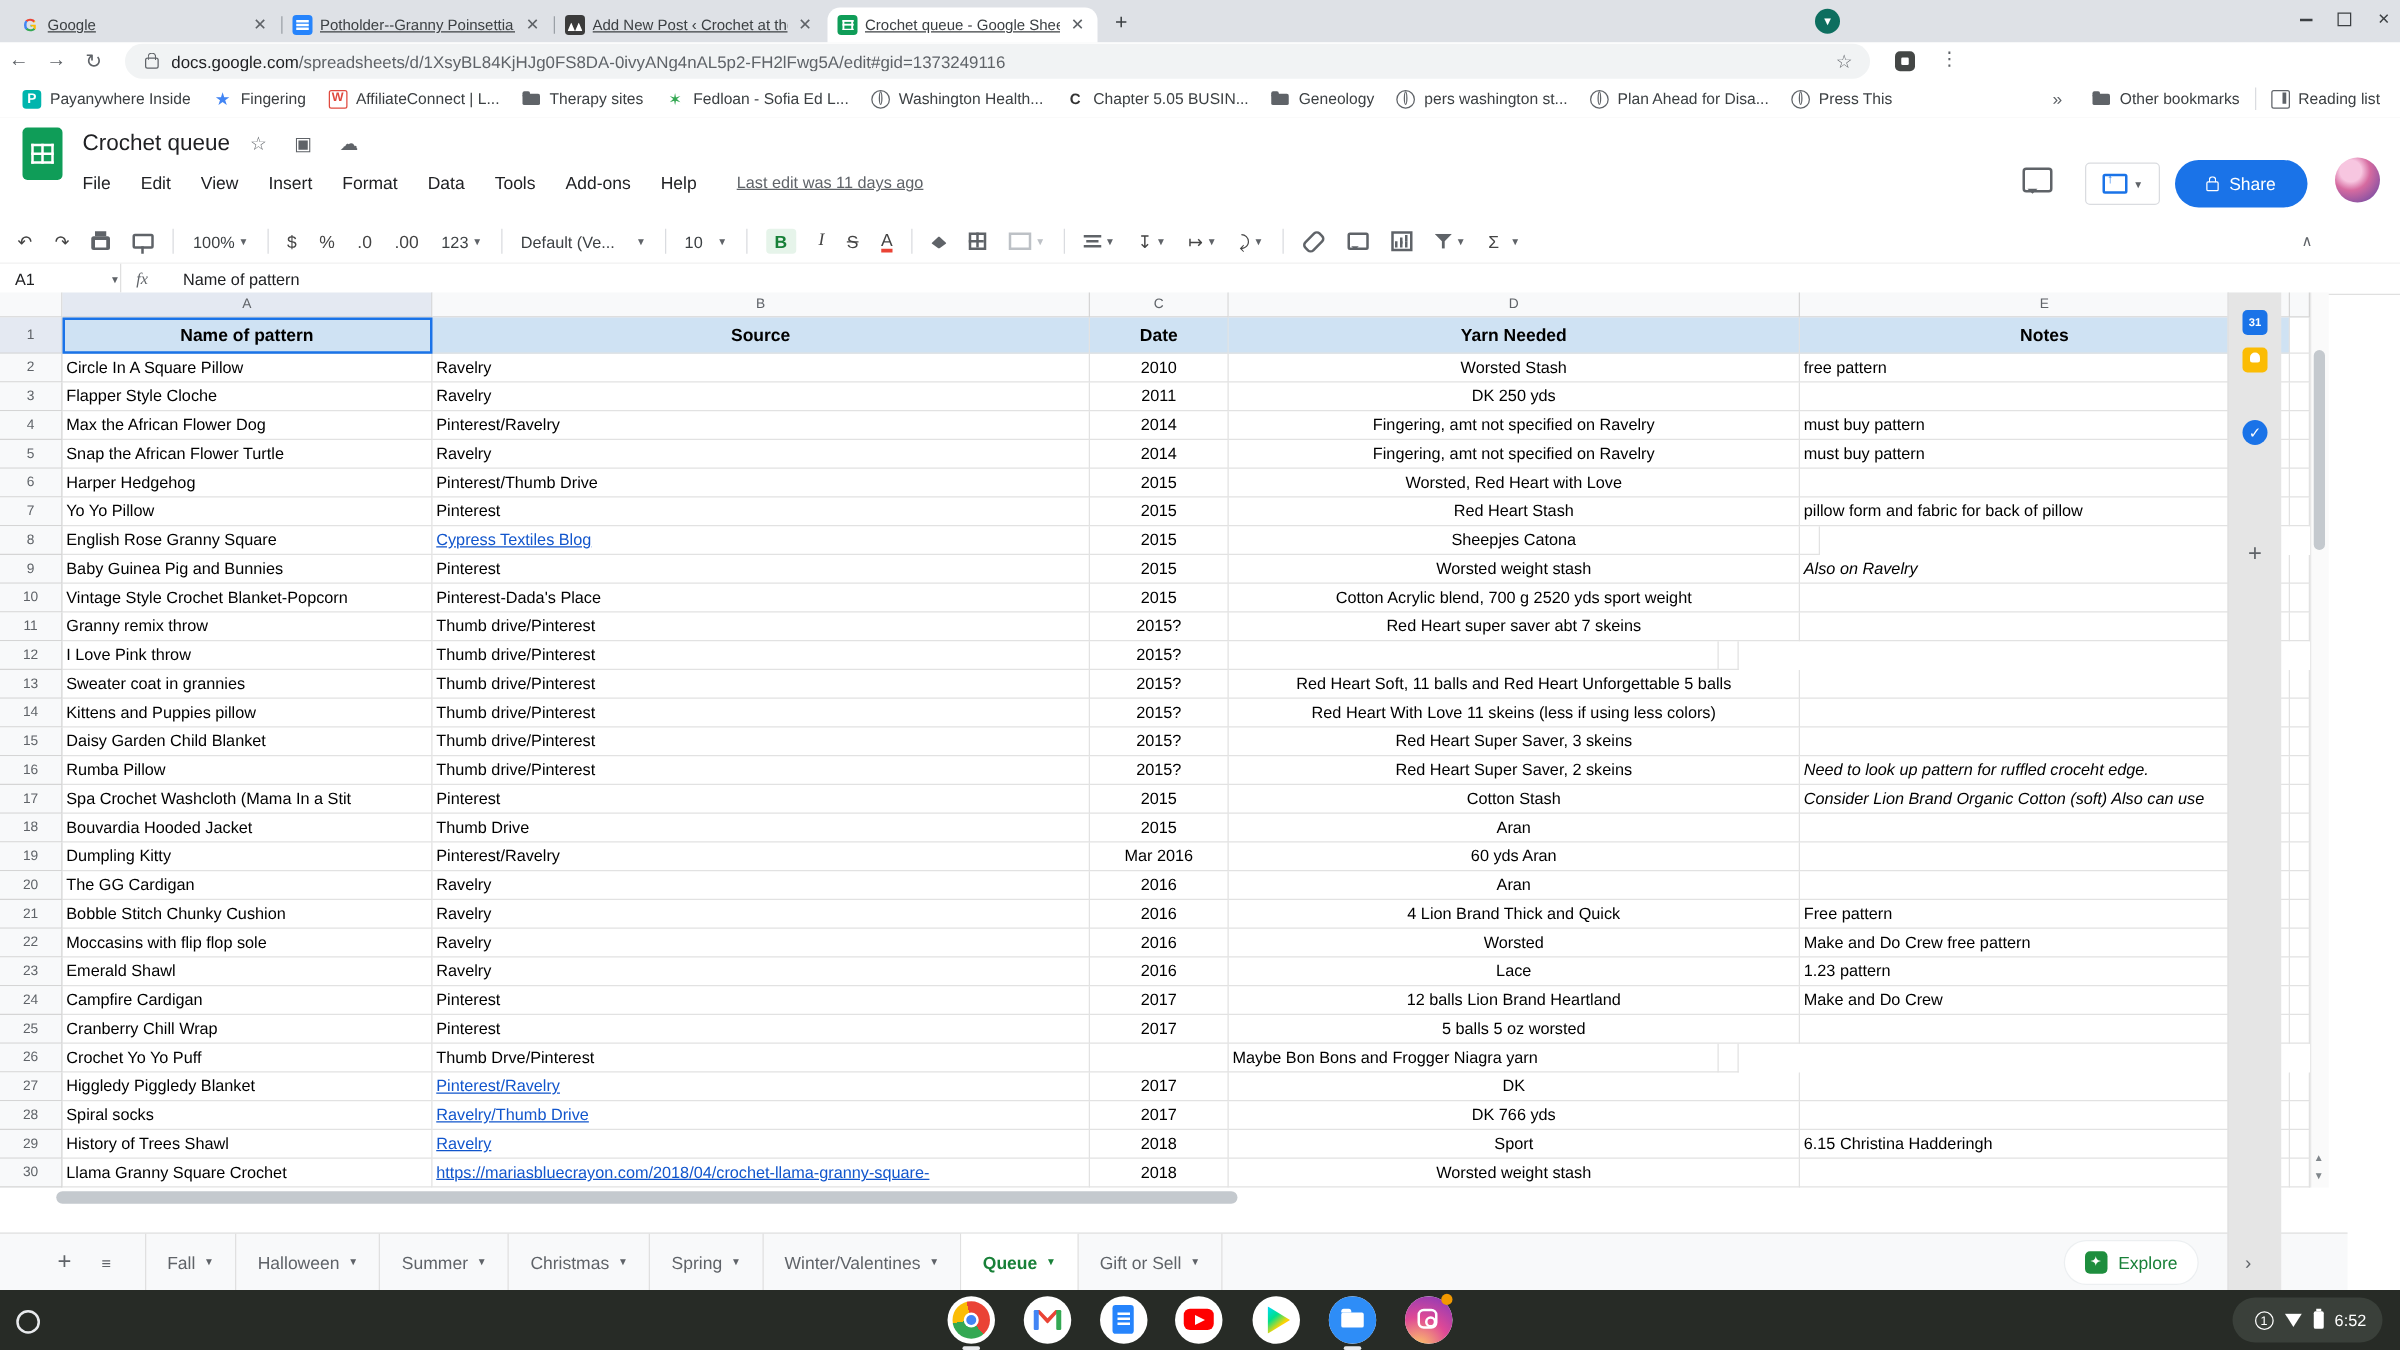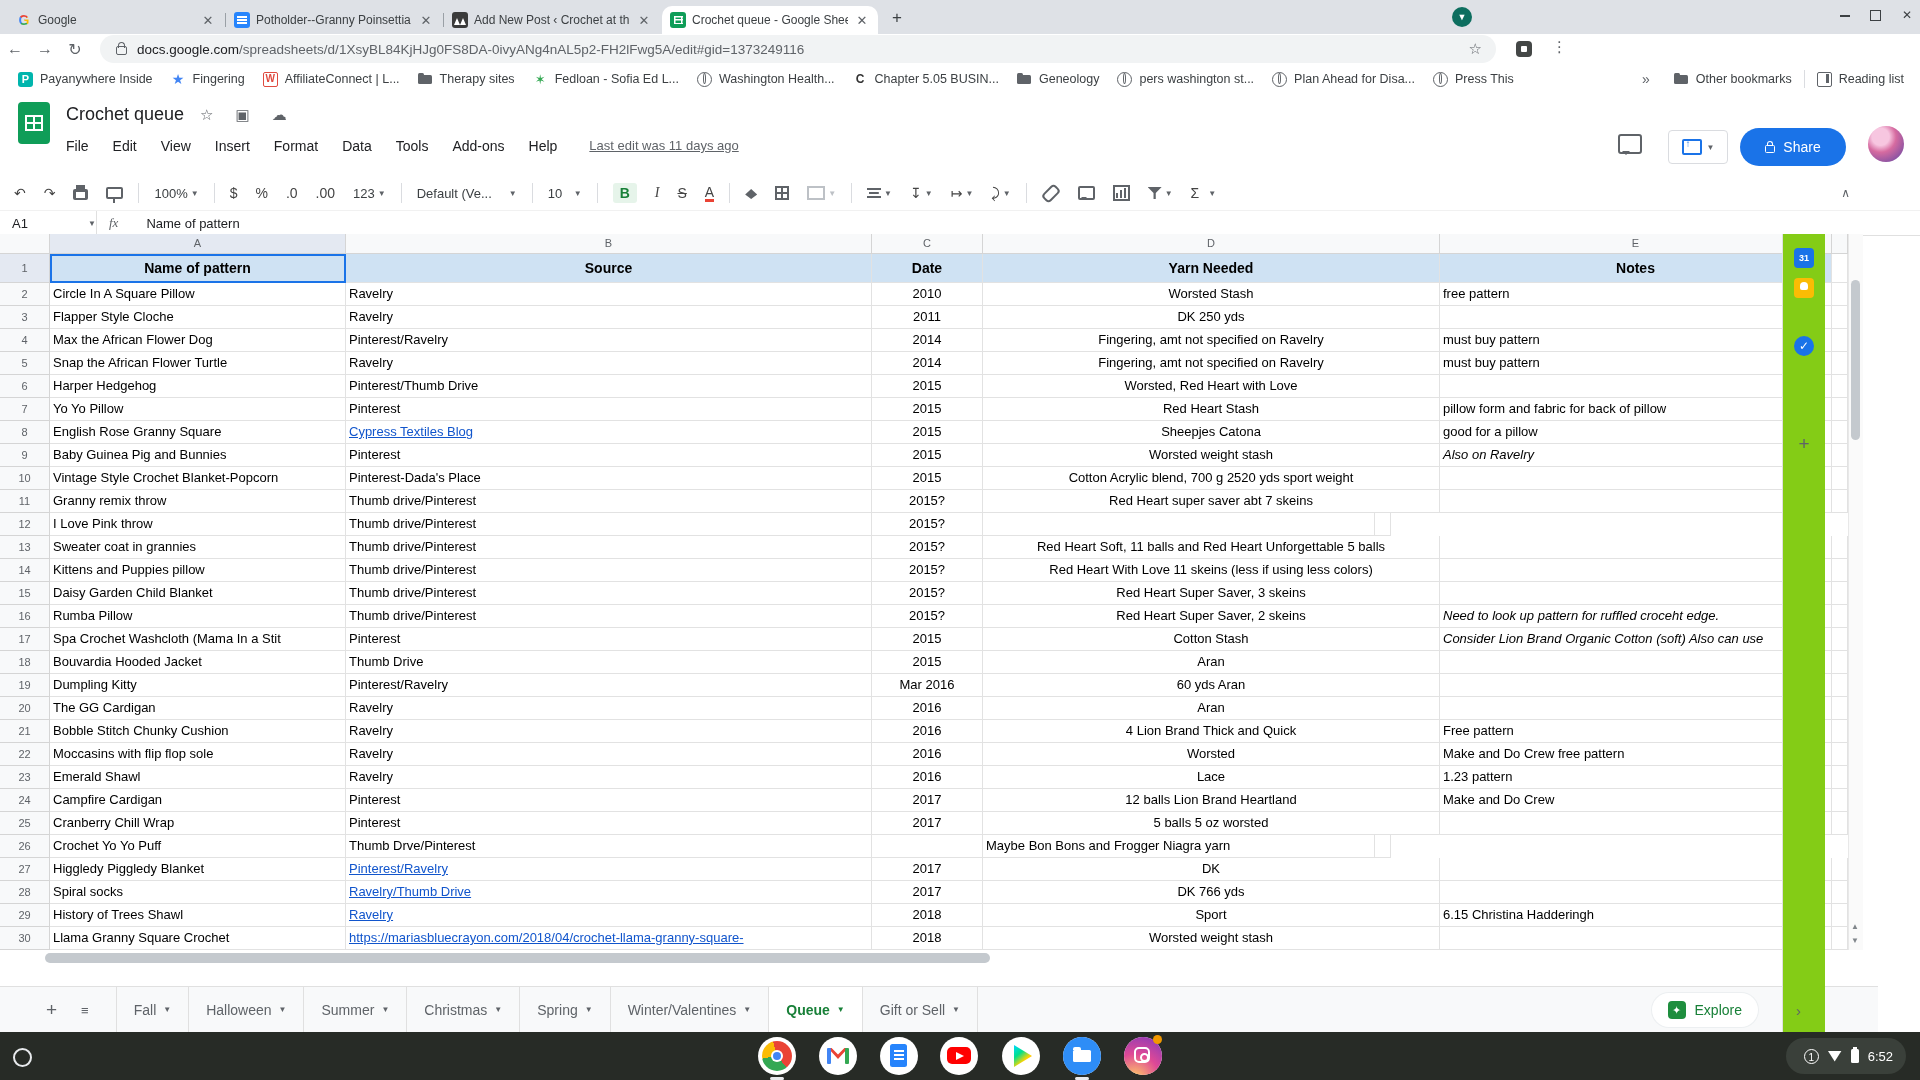--- a/index.html
+++ b/index.html
@@ -3,21 +3,21 @@
 <meta charset="utf-8">
 <style>
   html,body{margin:0;padding:0;background:#000;}
   #screen{position:relative;width:1920px;height:1080px;background:#fff;overflow:hidden;
           font-family:"Liberation Sans","DejaVu Sans",sans-serif;-webkit-font-smoothing:antialiased;}
   
   .tabstrip{position:absolute;left:0;top:0;width:1920px;height:34px;background:#dee1e6;}
   .tab{position:absolute;top:6px;height:28px;width:216px;display:flex;align-items:center;
        padding:0 8px;box-sizing:border-box;border-radius:10px 10px 0 0;color:#3c4043;}
   .tab.active{background:#fff;}
-  .tab .ttl{flex:1;font-size:12px;white-space:nowrap;overflow:hidden;margin:0 6px;}
+  .tab .ttl{flex:1;font-size:12px;white-space:nowrap;overflow:hidden;margin:0 6px;text-decoration:underline;}
   .tab .x{font-size:13px;color:#5f6368;width:16px;text-align:center;}
   .tabsep{position:absolute;top:13px;width:1px;height:14px;background:#9aa0a6;}
   .newtab{position:absolute;left:892px;top:8px;font-size:17px;color:#3c4043;}
   .tealcircle{position:absolute;left:1452px;top:7px;width:20px;height:20px;border-radius:50%;
        background:#0d6e5f;color:#fff;font-size:9px;text-align:center;line-height:20px;}
   .winbtns{position:absolute;right:6px;top:8px;display:flex;gap:16px;color:#3c4043;font-size:12px;}
   .winbtns .wb{width:14px;text-align:center;}
   .wb-max{width:9px;height:9px;border:1.5px solid #3c4043;margin-top:2px;}
   .wb-min{width:10px;height:1.5px;background:#3c4043;margin-top:7px;}
   
@@ -174,21 +174,21 @@
       display:flex;align-items:center;gap:7px;white-space:nowrap;}
   .stab:first-of-type{border-left:1px solid #e0e0e0;}
   .stab.on{background:#fff;color:#188038;font-weight:bold;}
   .stab .dd{font-size:8px;}
   .stab.on .dd{color:#188038;}
   .explore{position:absolute;right:120px;top:6px;height:34px;border-radius:17px;background:#fff;
       display:flex;align-items:center;gap:9px;padding:0 16px;box-shadow:0 0 0 1px #eceff1;}
   .expic{width:18px;height:18px;border-radius:4px;background:#1e8e3e;color:#fff;font-size:11px;text-align:center;line-height:18px;}
   .explbl{font-size:14px;color:#188038;}
   
-  .sidepanel{position:absolute;left:1782px;top:234px;width:42px;height:798px;background:#84cc16;border-left:1px solid #e0e0e0;}
+  .sidepanel{position:absolute;left:1782px;top:234px;width:42px;height:798px;background:#e5e5e5;border-left:1px solid #e0e0e0;}
   .spic{position:absolute;left:11px;width:20px;height:20px;}
   .sp-cal{background:#1a73e8;border-radius:4px;color:#fff;font-size:9px;font-weight:bold;text-align:center;line-height:20px;}
   .sp-keep{background:#fbbc04;border-radius:4px;position:relative;}
   .sp-keep:after{content:"";position:absolute;left:6px;top:4px;width:8px;height:8px;background:#fff;border-radius:50% 50% 2px 2px;}
   .sp-tasks{background:#1a73e8;border-radius:50%;color:#fff;font-size:12px;text-align:center;line-height:20px;}
   .sp-add{color:#5f6368;font-size:19px;text-align:center;line-height:20px;}
   .sp-collapse{position:absolute;left:13px;top:768px;color:#5f6368;font-size:15px;}
   
   .shelf{position:absolute;left:0;top:1032px;width:1920px;height:48px;background:#272b26;}
   .launcher{position:absolute;left:13px;top:16px;width:15px;height:15px;border:2px solid #e8eaed;border-radius:50%;}
@@ -538,21 +538,20 @@
         <div class="gc w-d ctr">Red Heart Stash</div>
         <div class="gc w-e lft">pillow form and fabric for back of pillow</div>
         <div class="gc w-f"></div>
       </div>
       <div class="grow">
         <div class="gc numc w-num">8</div>
         <div class="gc w-a lft">English Rose Granny Square</div>
         <div class="gc w-b lft"><span class="cell-link">Cypress Textiles Blog</span></div>
         <div class="gc w-c ctr">2015</div>
         <div class="gc w-d ctr">Sheepjes Catona</div>
-        <div class="gc w-e lft">good for a pillow</div>
         <div class="gc w-f"></div>
       </div>
       <div class="grow">
         <div class="gc numc w-num">9</div>
         <div class="gc w-a lft">Baby Guinea Pig and Bunnies</div>
         <div class="gc w-b lft">Pinterest</div>
         <div class="gc w-c ctr">2015</div>
         <div class="gc w-d ctr">Worsted weight stash</div>
         <div class="gc w-e lft"><span class="ital">Also on Ravelry</span></div>
         <div class="gc w-f"></div>

